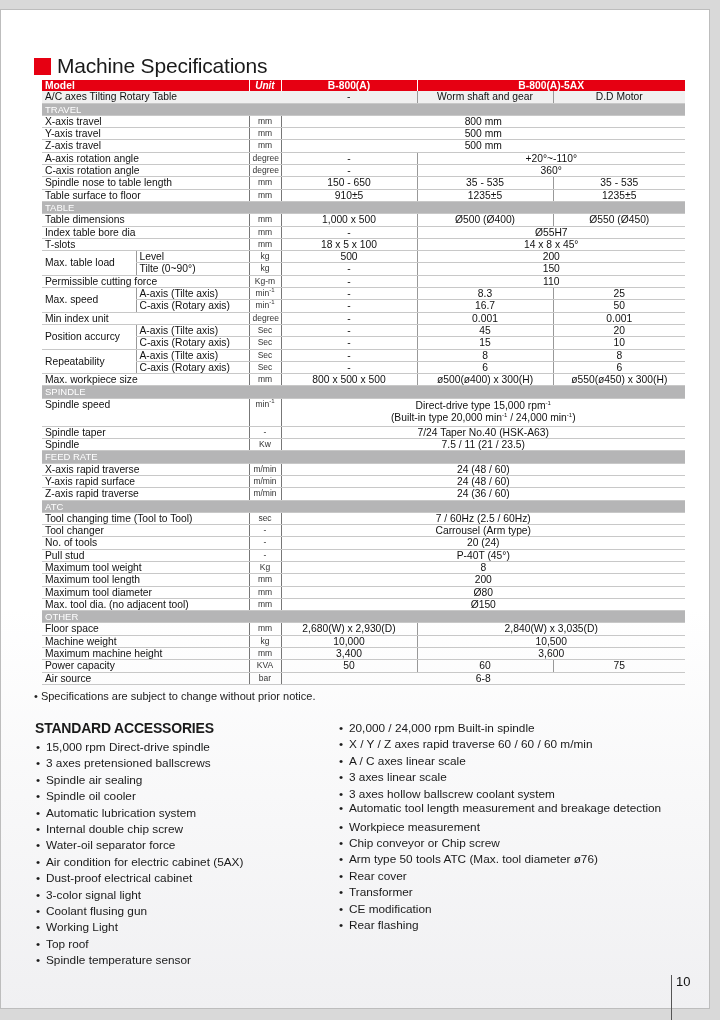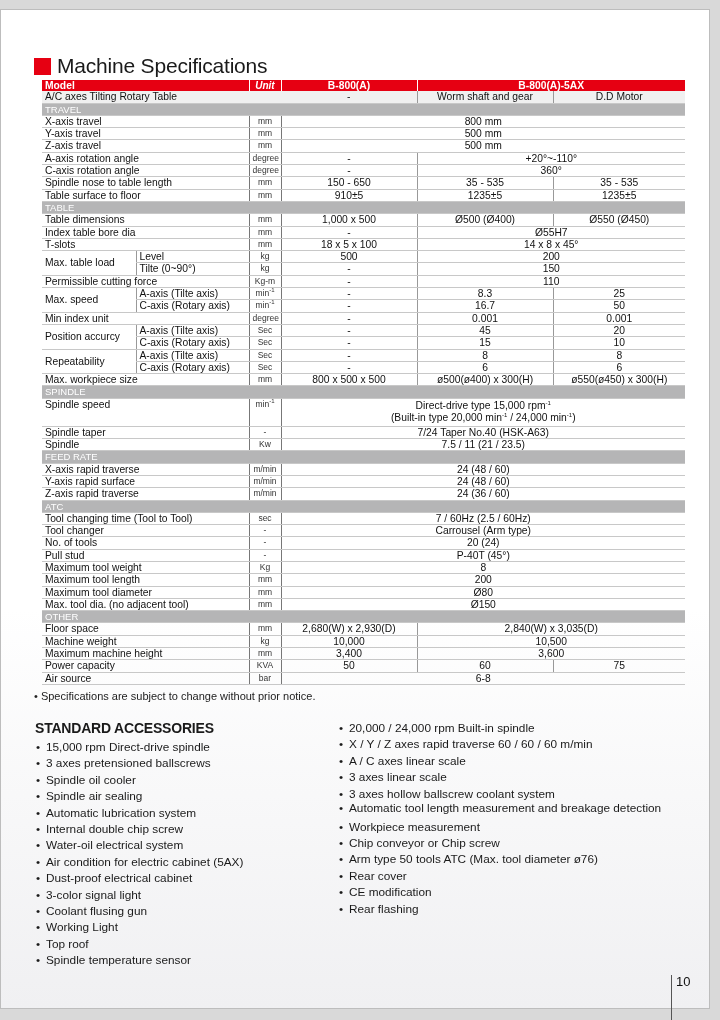--- a/index.html
+++ b/index.html
@@ -332,25 +332,25 @@
   </tbody>
     </table>
 
   <div class="note">• Specifications are subject to change without prior notice.</div>
 
   <div class="acc acc-std">
     <h2>STANDARD ACCESSORIES</h2>
     <ul>
       <li>15,000 rpm Direct-drive spindle</li>
       <li>3 axes pretensioned ballscrews</li>
+      <li>Spindle air sealing</li>
       <li>Spindle oil cooler</li>
-      <li>Spindle air sealing</li>
       <li>Automatic lubrication system</li>
       <li>Internal double chip screw</li>
-      <li>Water-oil electrical system</li>
+      <li>Water-oil separator force</li>
       <li>Air condition for electric cabinet (5AX)</li>
       <li>Dust-proof electrical cabinet</li>
       <li>3-color signal light</li>
       <li>Coolant flusing gun</li>
       <li>Working Light</li>
       <li>Top roof</li>
       <li>Spindle temperature sensor</li>
     </ul>
   </div>
 
@@ -359,20 +359,21 @@
       <li>20,000 / 24,000 rpm Built-in spindle</li>
       <li>X / Y / Z axes rapid traverse 60 / 60 / 60 m/min</li>
       <li>A / C axes linear scale</li>
       <li>3 axes linear scale</li>
       <li>3 axes hollow ballscrew coolant system</li>
       <li class="wrap">Automatic tool length measurement and breakage detection</li>
       <li>Workpiece measurement</li>
       <li>Chip conveyor or Chip screw</li>
       <li>Arm type 50 tools ATC (Max. tool diameter ø76)</li>
       <li>Rear cover</li>
+      <li>Transformer</li>
       <li>CE modification</li>
       <li>Rear flashing</li>
     </ul>
   </div>
 </div>
 
 <div class="pgline"></div>
 <div class="pgnum">10</div>
 
 </body></html>

